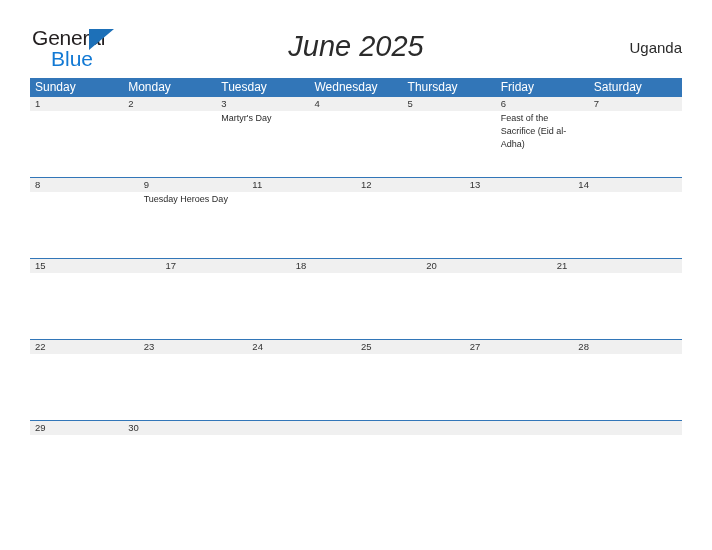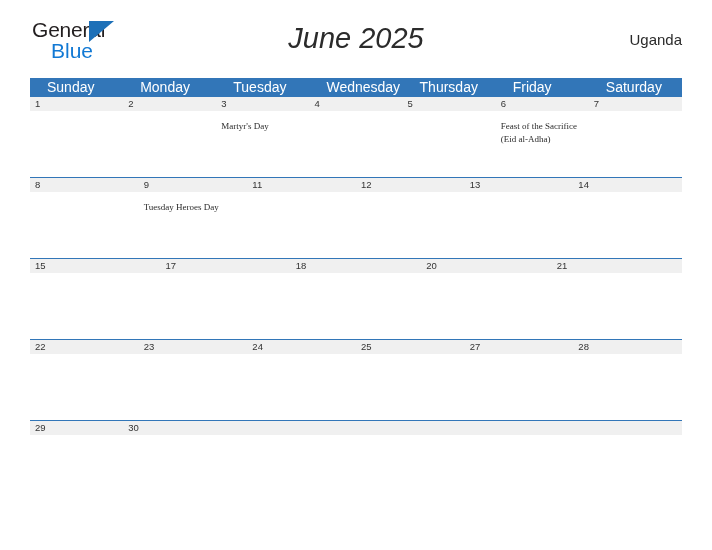--- a/index.html
+++ b/index.html
@@ -12,21 +12,21 @@
     background: #ffffff;
     font-family: "Liberation Sans", sans-serif;
     overflow: hidden;
     position: relative;
   }
 
   
   .topbar {
     position: relative;
     height: 52px;
-    margin: 16px 30px 0 30px;
+    margin: 24px 30px 0 30px;
   }
 
   .logo {
     position: absolute;
     left: 2px;
     top: 2px;
     width: 120px;
     height: 48px;
   }
   .logo-general {
@@ -89,24 +89,24 @@
     width: 652px;
   }
 
   .weekday-row {
     display: flex;
     background: #3276b8;
     height: 19px;
   }
   .weekday-cell {
     flex: 1 1 0;
-    font-size: 14px;
+    font-size: 12px;
     color: #ffffff;
     line-height: 19px;
-    padding-left: 17px;
+    padding-left: 5px;
     box-sizing: border-box;
     white-space: nowrap;
     overflow: hidden;
   }
 
   .week-row {
     border-top: 1px solid #3276b8;
     background: #ffffff;
   }
   .week-row:first-of-type {
@@ -124,22 +124,21 @@
     padding: 0 4px 0 5px;
     min-height: 80px;
   }
   .day-num {
     font-size: 9.5px;
     color: #333333;
     line-height: 14px;
     height: 14px;
   }
   .day-events {
-    padding-top: 9px;
-    font-family: Liberation Serif, serif;
+    padding-top: 1px;
   }
   .day-event {
     font-size: 9px;
     color: #2b2b2b;
     line-height: 13px;
     word-wrap: break-word;
   }
   .day-cell.empty .day-num { color: transparent; }
 
   

